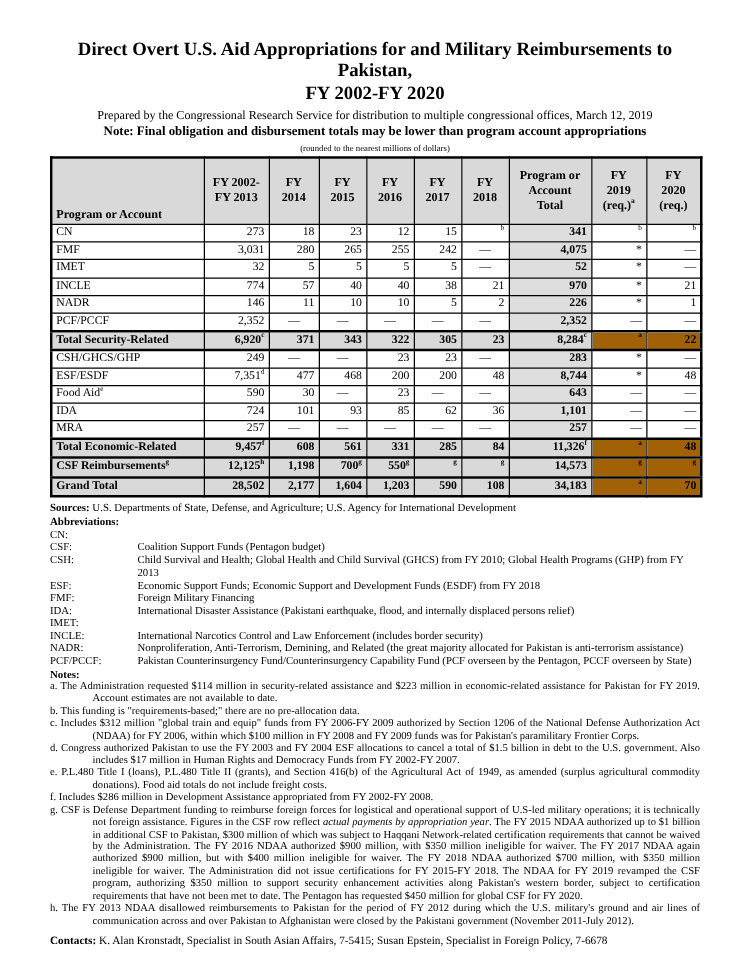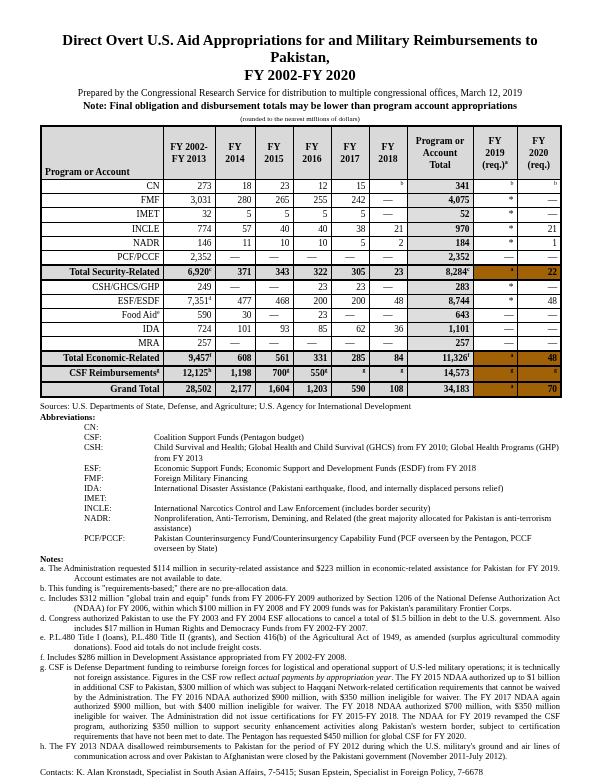--- a/index.html
+++ b/index.html
@@ -20,34 +20,34 @@
   table.aid { border-collapse:collapse; table-layout:fixed; width:520px; font-size:9.4px; }
   table.aid { border:2px solid #000; }
   table.aid th, table.aid td { border:1px solid #000; overflow:hidden; }
   table.aid thead tr { height:54px; }
   table.aid th {
     background:#d9d9d9; font-weight:bold; font-size:9.7px; line-height:1.22;
     white-space:pre-line; text-align:center; vertical-align:middle; padding:1px 2px;
   }
   table.aid th.first { text-align:left; vertical-align:bottom; padding-left:3px; }
   table.aid td { padding:1px 3px; line-height:1.18; }
-  td.label { text-align:right;font-family:Liberation Serif, serif; }
+  td.label { text-align:left;font-family:Liberation Serif, serif; }
   td.num   { text-align:right; }
   td.dash  { text-align:center; }
   td.totcol { background:#dedede; font-weight:bold; }
   tr.total { border-top:2px solid #000; border-bottom:2px solid #000; }
   tr.total td { background:#d9d9d9; font-weight:bold;margin-left:40px; }
   tr.total td.reqcol { background:#a16207; }
   sup { font-size:0.62em; line-height:0; vertical-align:super; }
 
   
   .src-line { font-size:8.7px; margin-top:3px; line-height:1.18; }
-  .lbl { font-weight:normal;text-align:right; }
+  .lbl { font-weight:bold;text-align:right; }
   .abbr-heading, .notes-heading { font-size:8.7px; font-weight:bold; line-height:1.2; margin-top:1px; }
-  .abbr-row { display:flex; font-size:8.6px; line-height:1.17;margin-left:44px; }
+  .abbr-row { display:flex; font-size:8.6px; line-height:1.17; }
   .abbr-term { flex:0 0 70px; }
   .abbr-def { flex:1; }
   .note { font-size:8.5px; line-height:1.16; text-align:justify; padding-left:34px; text-indent:-34px; }
   .contacts-line { font-size:9px; margin-top:5px; line-height:1.2; }
 </style>
 </head>
 <body>
 
 <div class="page">
 
@@ -149,21 +149,21 @@
           <td class="num">21</td>
         </tr>
         <tr>
           <td class="label">NADR</td>
           <td class="num">146</td>
           <td class="num">11</td>
           <td class="num">10</td>
           <td class="num">10</td>
           <td class="num">5</td>
           <td class="num">2</td>
-          <td class="num totcol">184</td>
+          <td class="num totcol">226</td>
           <td class="num">*</td>
           <td class="num">1</td>
         </tr>
         <tr>
           <td class="label">PCF/PCCF</td>
           <td class="num">2,352</td>
           <td class="dash">—</td>
           <td class="dash">—</td>
           <td class="dash">—</td>
           <td class="dash">—</td>

